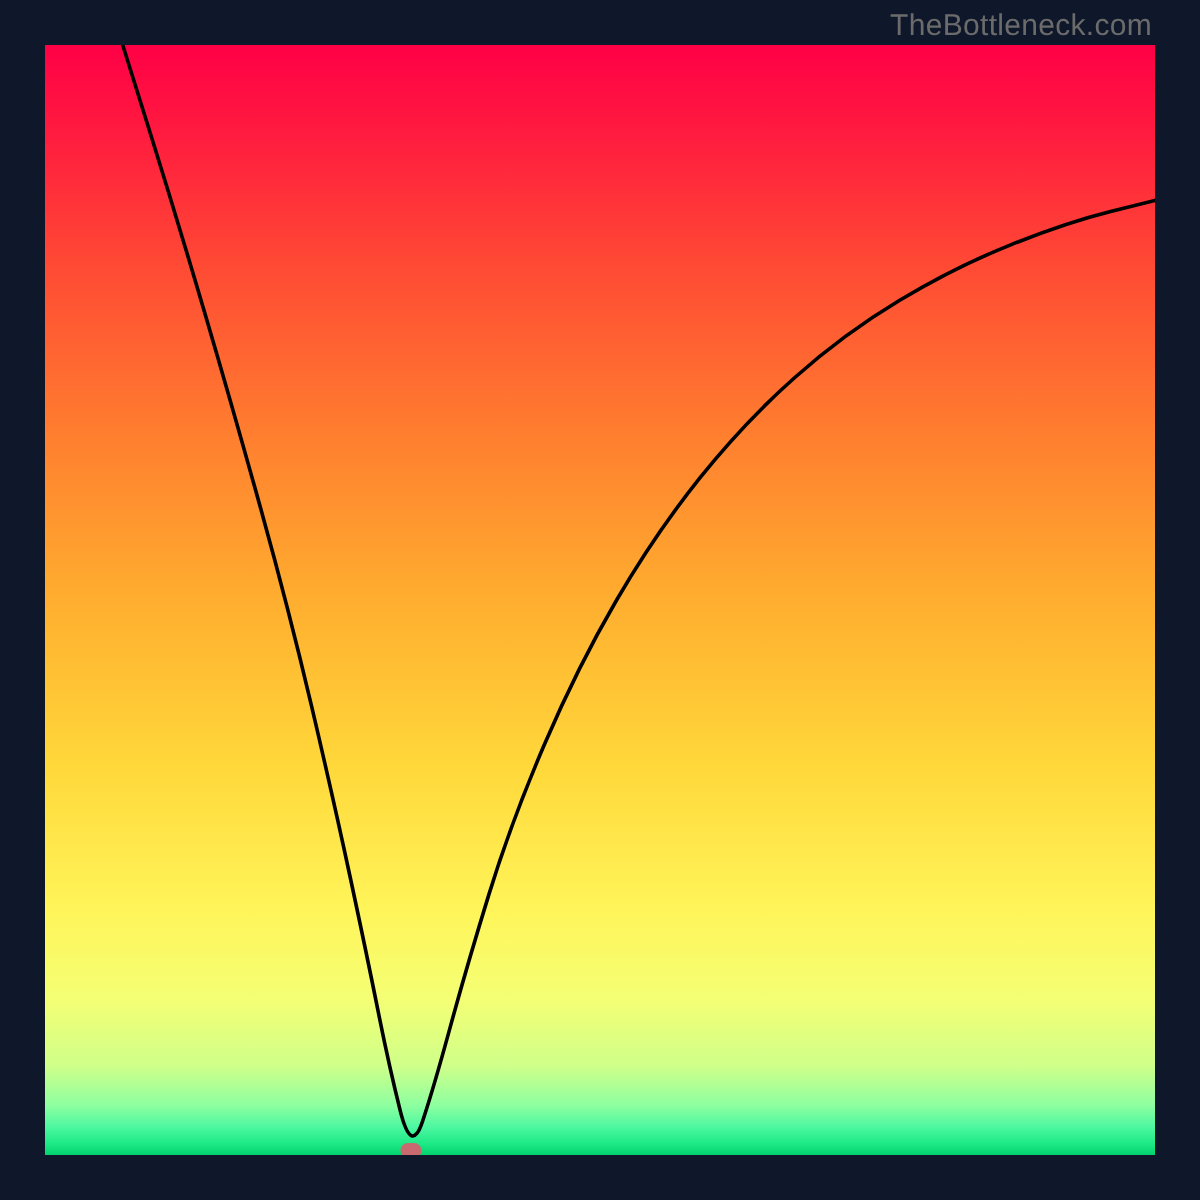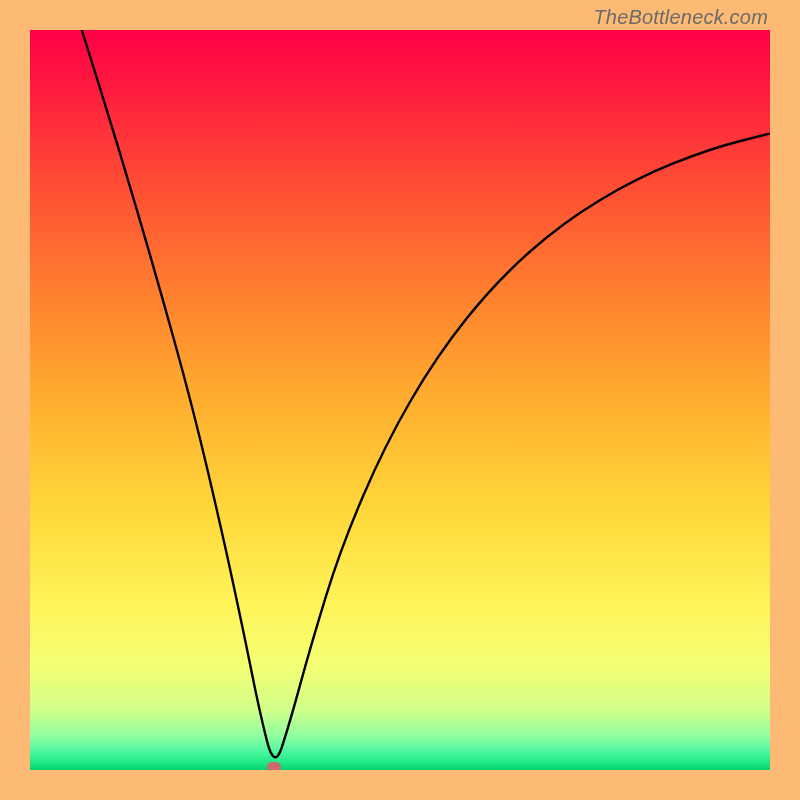--- a/index.html
+++ b/index.html
@@ -8,22 +8,21 @@
     width: 800px;
     height: 800px;
     overflow: hidden;
     background: #000;
     font-family: Arial, Helvetica, sans-serif;
   }
   .frame {
     position: relative;
     width: 800px;
     height: 800px;
-    background: #fdba74;
-    font-style: italic;
+    background: #0f172a;
   }
   .plot-area {
     position: absolute;
     left: 30px;
     top: 30px;
     width: 740px;
     height: 740px;
     overflow: hidden;
   }
   .gradient-bg {

